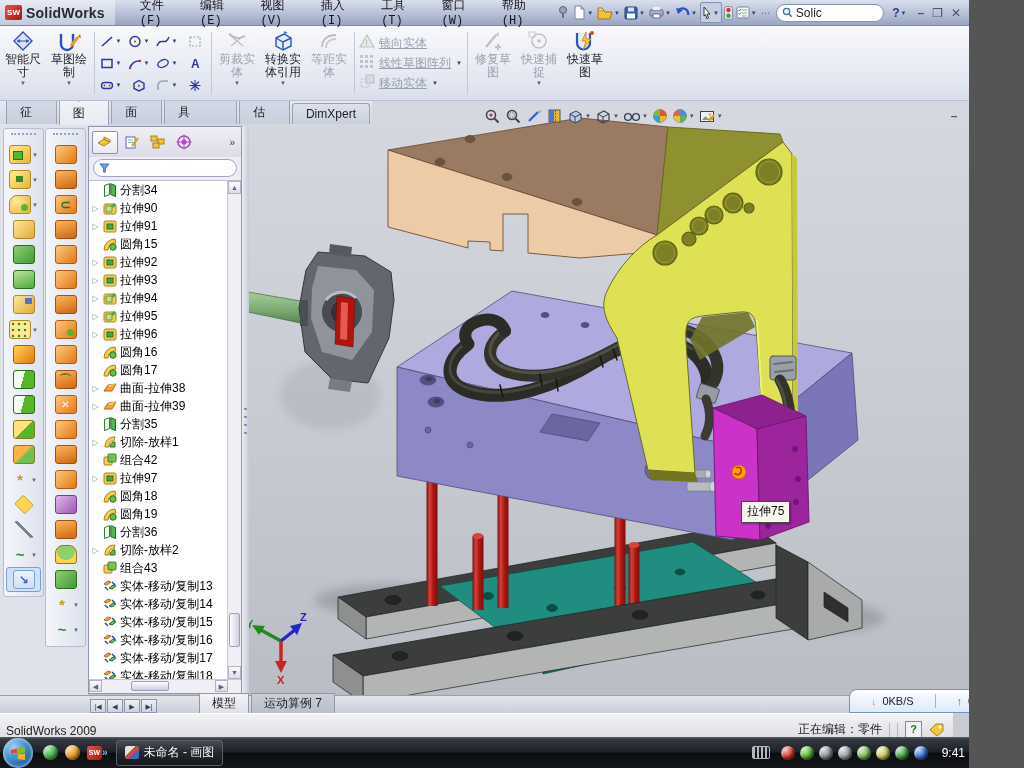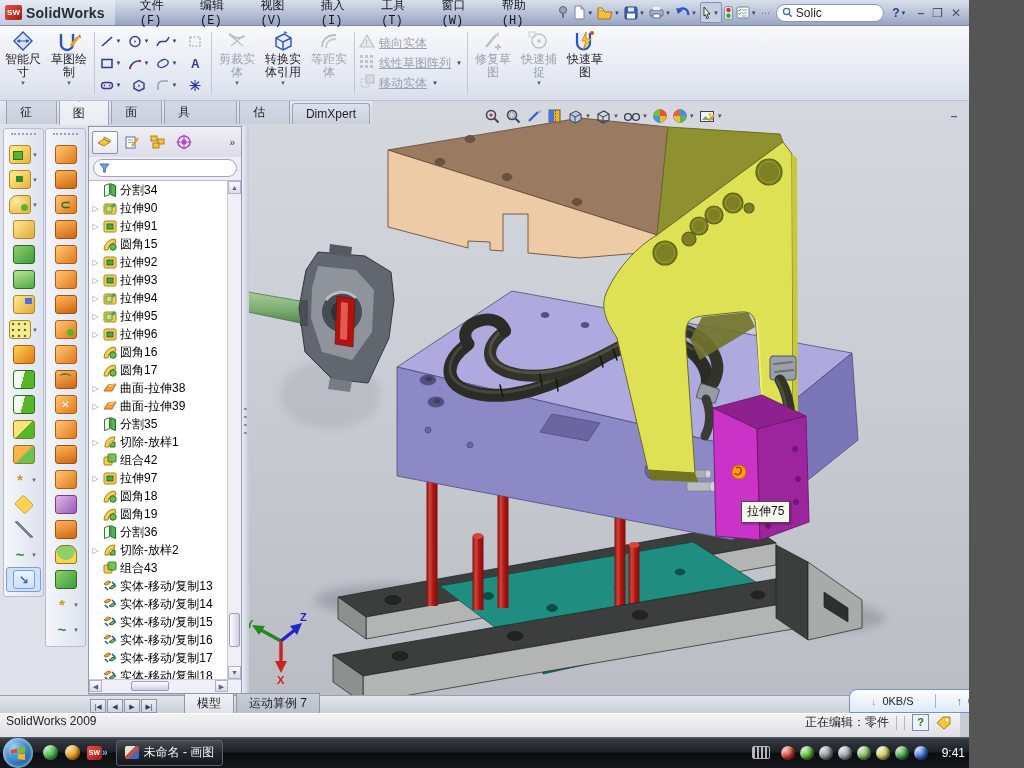--- a/index.html
+++ b/index.html
@@ -140,26 +140,26 @@
   .splitter{position:absolute;top:126px;left:242px;width:7px;height:568px;z-index:6;
     background:linear-gradient(90deg,#eceef4,#c6cad8);}
   .splitter::after{content:"";position:absolute;top:282px;left:2px;width:3px;height:30px;
     background:repeating-linear-gradient(#8a90a8 0 2px,transparent 2px 8px);}
   
   .bottomstrip{position:absolute;top:695px;left:0;right:0;height:18px;z-index:7;
     background:linear-gradient(#e2e5eb,#c9cdd6);border-top:1px solid #9aa0b0;display:flex;align-items:flex-end;}
   .navbtns{display:flex;gap:1px;margin-left:90px;margin-bottom:1px;}
   .navb{width:16px;height:14px;background:linear-gradient(#eef0f5,#cdd2dc);border:1px solid #8f96aa;
     font-size:7px;color:#2e3c66;text-align:center;line-height:13px;box-sizing:border-box;}
-  .mtabs{display:flex;margin-left:27px;}
+  .mtabs{display:flex;margin-left:42px;}
   .mtab{font-size:12px;color:#1a1e28;padding:1px 12px 2px;border:1px solid #8f96aa;border-bottom:none;
     background:linear-gradient(#c9cdd8,#b9bec9);margin-right:2px;}
   .mtab.active{background:linear-gradient(#f2f3f6,#dfe1e8);}
-  .statusbar{position:absolute;top:713px;left:0;right:9px;height:24px;z-index:8;
-    background:linear-gradient(#f3f3f5,#dfdfe4);border-top:1px solid #fff;display:flex;align-items:flex-start;font-size:12px;color:#222;}
+  .statusbar{position:absolute;top:713px;left:0;right:16px;height:24px;z-index:8;
+    background:linear-gradient(#f3f3f5,#dfdfe4);border-top:1px solid #fff;display:flex;align-items:flex-end;font-size:12px;color:#222;}
   .st-left{margin-left:6px;}
   .st-right{margin-left:auto;display:flex;align-items:center;gap:7px;margin-right:8px;}
   .st-sep{width:1px;height:14px;background:#b8b8c0;}
   .st-help{width:15px;height:15px;border:1px solid #7a8aa8;background:#eef2f8;color:#1a7a1a;
     font-weight:bold;font-size:11px;text-align:center;line-height:14px;}
   .netwidget{position:absolute;top:689px;left:849px;width:170px;height:22px;z-index:9;
     background:linear-gradient(#fdfeff,#dde9f8);border:1px solid #6f93c4;border-radius:8px 8px 0 0;
     display:flex;align-items:center;font-size:11px;color:#223;}
   .net-half{flex:1;display:flex;align-items:center;justify-content:center;gap:6px;}
   .net-div{width:1px;height:14px;background:#9ab4d8;}

